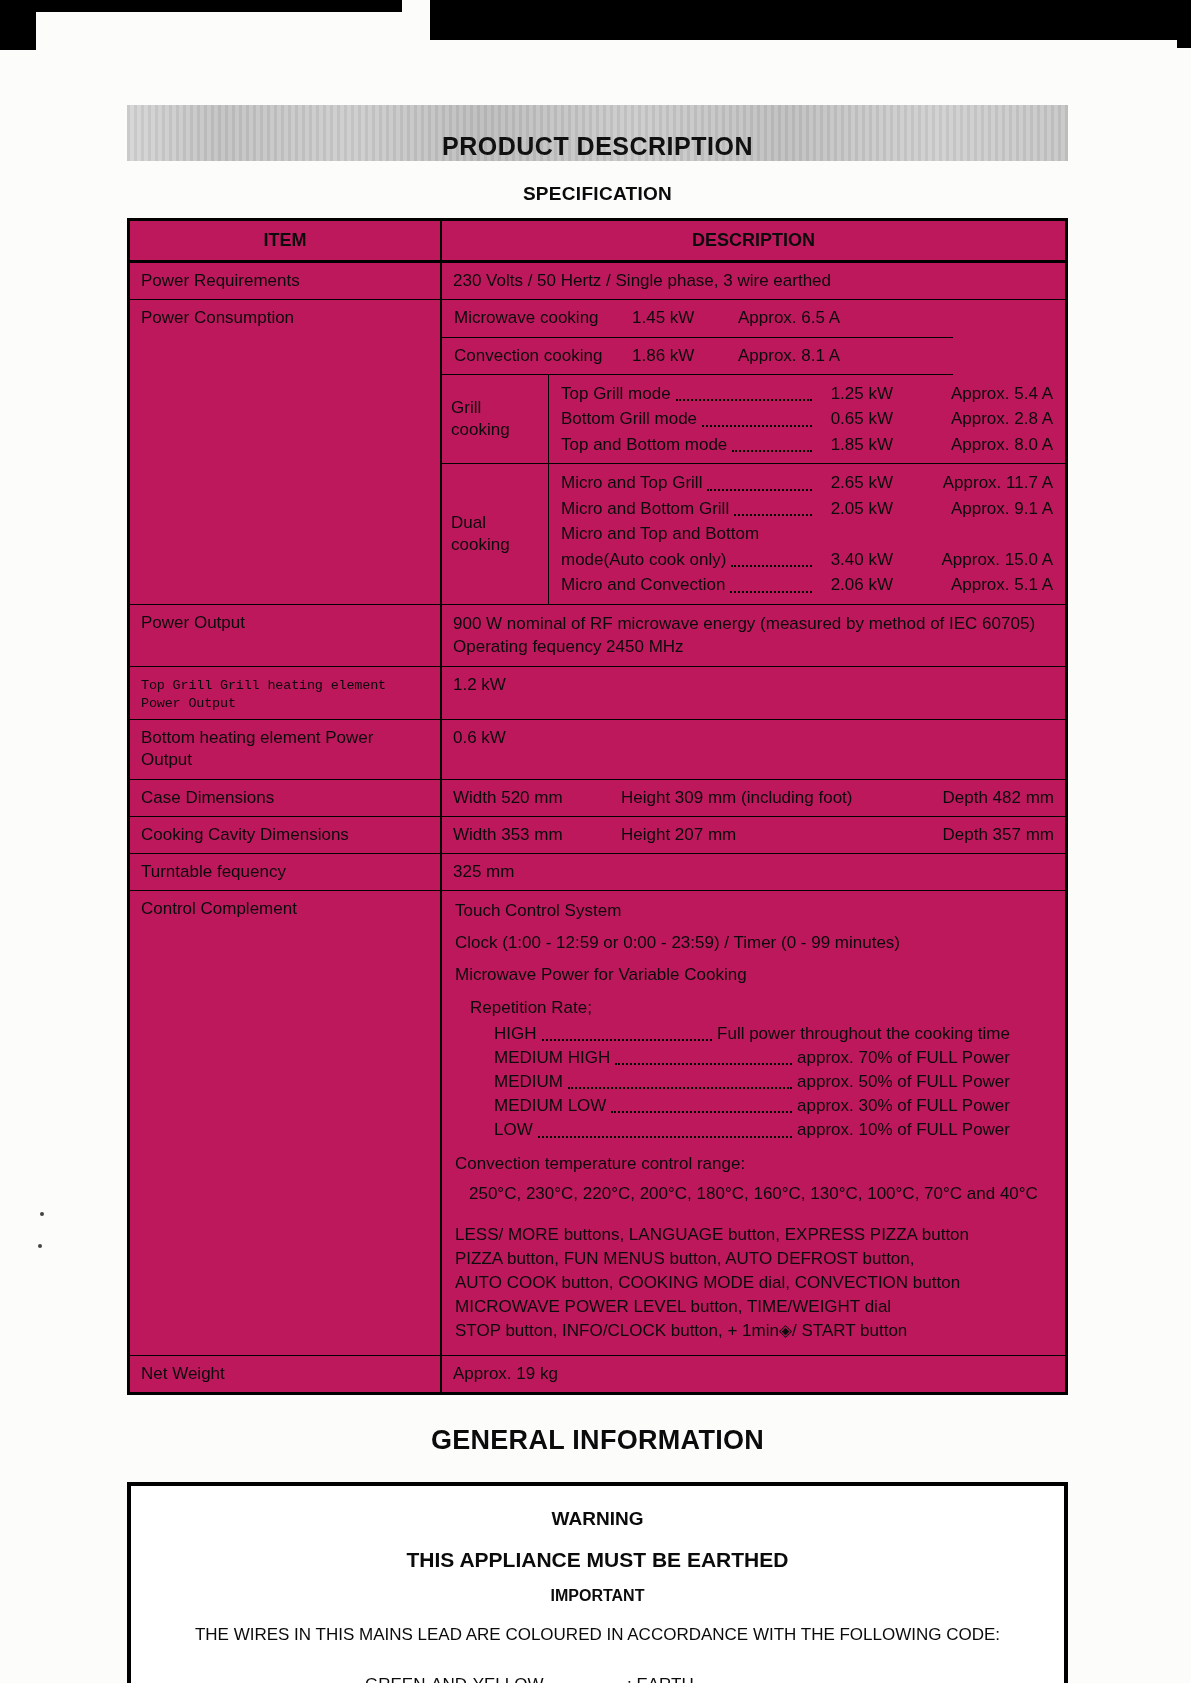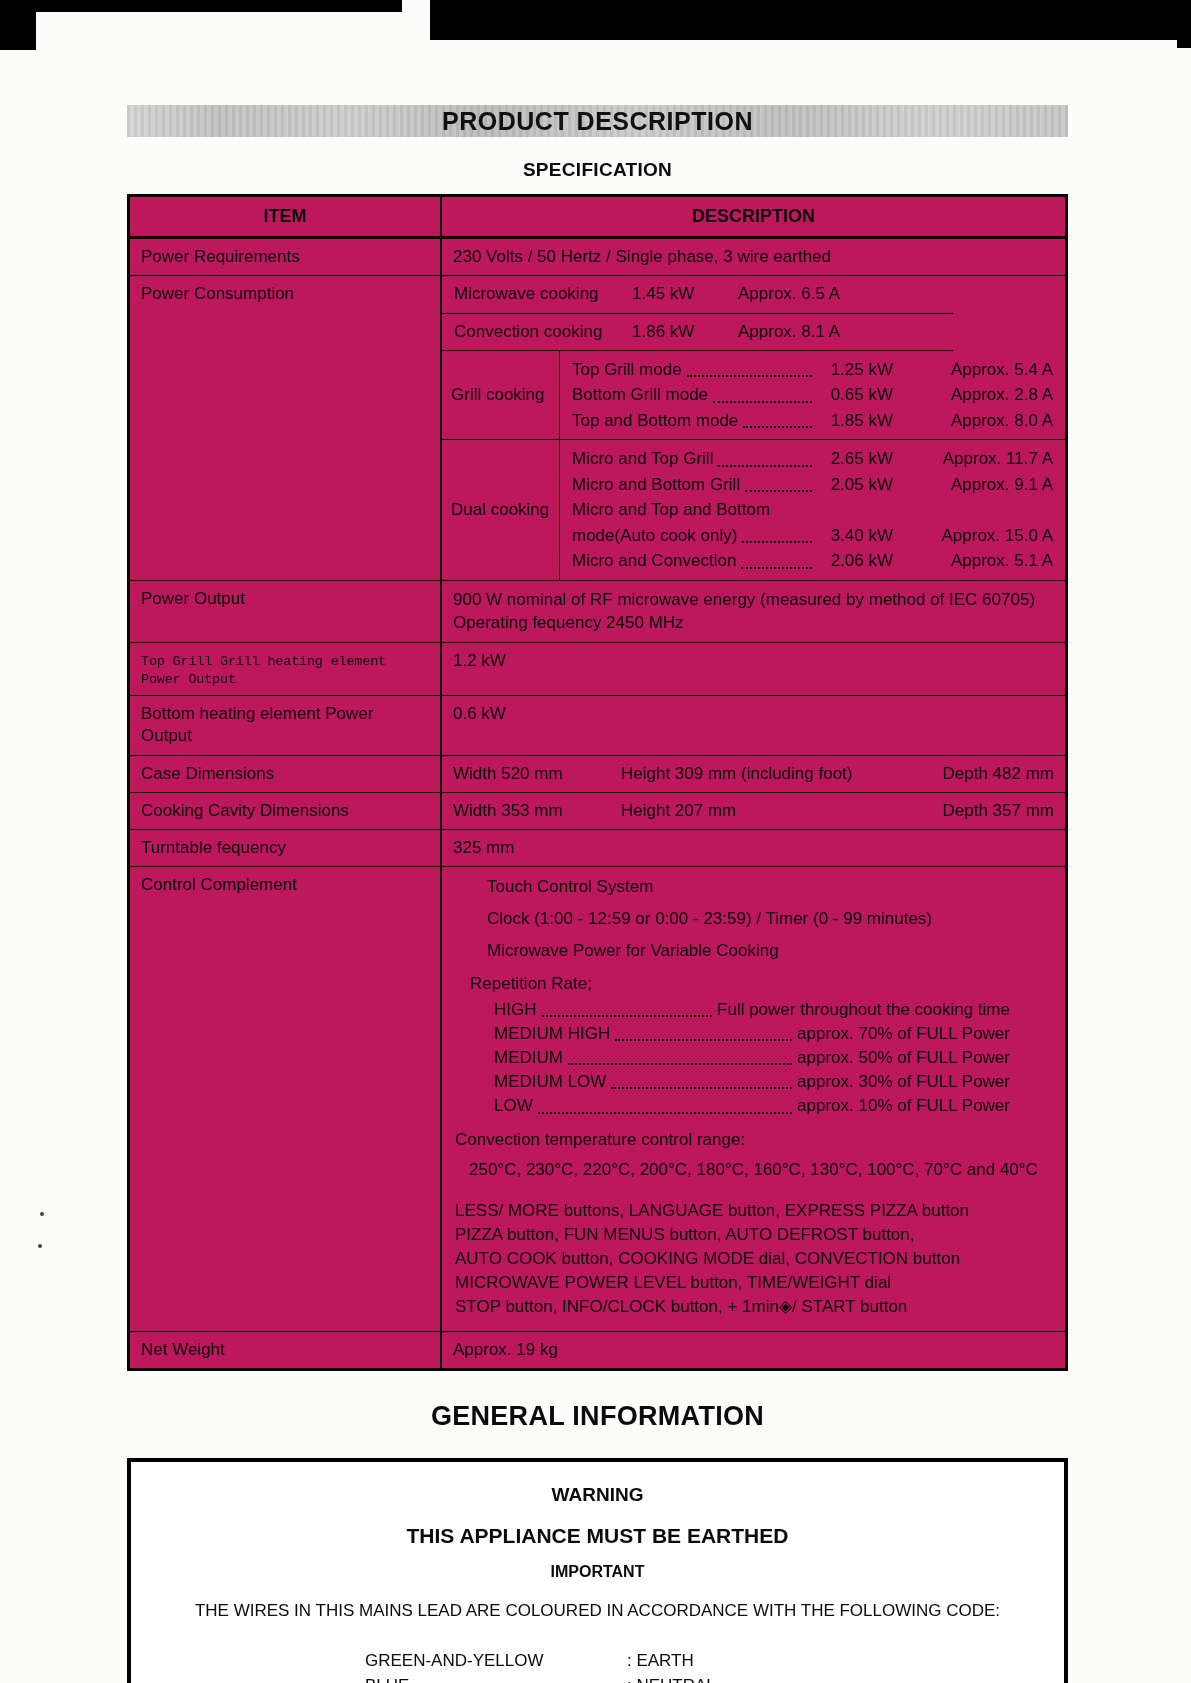--- a/index.html
+++ b/index.html
@@ -19,22 +19,22 @@
   .scan-bar-right { position: absolute; top: 0; left: 430px; right: 0; height: 40px; background: #000; }
   .scan-edge-right { position: absolute; top: 0; right: 0; width: 14px; height: 48px; background: #000; }
   .speck { position: absolute; width: 4px; height: 4px; background: #444; border-radius: 50%; }
   .speck1 { left: 40px; top: 1212px; }
   .speck2 { left: 38px; top: 1244px; }
 
   .content { position: absolute; left: 127px; top: 105px; width: 941px; }
 
   
   .banner {
-    height: 32px;
-    display: flex; align-items: center; justify-content: center;
+    height: 56px;
+    display: flex; align-items: flex-end; justify-content: center;
     background:
       repeating-linear-gradient(90deg, rgba(0,0,0,0.055) 0 3px, rgba(255,255,255,0.05) 3px 7px),
       linear-gradient(90deg,#d6d6d6 0%,#c3c3c3 10%,#cecece 24%,#bdbdbd 38%,#cccccc 54%,#c0c0c0 70%,#d1d1d1 86%,#c7c7c7 100%);
   }
   .banner-title { font-size: 25px; font-weight: bold; letter-spacing: 0.5px; color: #101010; }
 
   .spec-title { font-size: 19px; font-weight: bold; text-align: center; margin: 22px 0 13px; letter-spacing: 0.3px; }
 
   
   .spec-table { border: 3px solid #000; background: #be185d; }
@@ -49,39 +49,39 @@
   .cell.nopad { padding: 0; }
 
   
   .pc-simple { width: 82%; border-bottom: 1px solid #000; padding: 7px 12px; display: flex; font-size: 17px; }
   .pc-label { width: 178px; flex-shrink: 0; }
   .pc-kw { width: 96px; flex-shrink: 0; }
   .pc-amps { margin-left: 10px; }
 
   .pc-sub { display: flex; }
   .pc-sub.grill { border-bottom: 1px solid #000; }
-  .pc-sub-label { width: 118px; flex-shrink: 0; border-right: 1px solid #000; display: flex; align-items: center; padding: 4px 9px; font-size: 17px; }
+  .pc-sub-label { width: 107px; flex-shrink: 0; border-right: 1px solid #000; display: flex; align-items: center; padding: 4px 9px; font-size: 17px; }
   .pc-sub-modes { flex: 1; min-width: 0; padding: 6px 12px; font-size: 17px; }
   .mode-line { display: flex; line-height: 1.5; }
   .m-label { white-space: nowrap; }
   .leader { flex: 1; border-bottom: 2px dotted #000; margin: 0 5px 5px 5px; }
   .no-leader .leader { border-bottom: none; }
   .m-kw { width: 76px; text-align: right; white-space: nowrap; flex-shrink: 0; }
   .m-amps { width: 160px; text-align: right; white-space: nowrap; flex-shrink: 0; }
 
   .po-line { line-height: 1.4; }
 
   .dims { display: flex; }
   .dim-w { width: 168px; flex-shrink: 0; }
   .dim-h { flex: 1; }
   .dim-d { text-align: right; white-space: nowrap; }
 
   
   .cc { padding: 9px 13px 12px; font-size: 17px; }
-  .cc-line { margin-bottom: 10px; line-height: 1.3; margin-left: 32px; }
+  .cc-line { margin-bottom: 10px; line-height: 1.3; }
   .cc-rep { margin-left: 15px; margin-bottom: 2px; line-height: 1.4; }
   .cc-levels { margin-left: 39px; margin-right: 42px; margin-bottom: 10px; }
   .pl-line { display: flex; line-height: 1.42; }
   .pl-label { white-space: nowrap; }
   .pl-value { white-space: nowrap; }
   .cc-conv-title { margin-bottom: 8px; line-height: 1.3; }
   .cc-range { margin-left: 14px; margin-bottom: 18px; line-height: 1.3; }
   .cc-buttons div { line-height: 1.42; }
 
   

